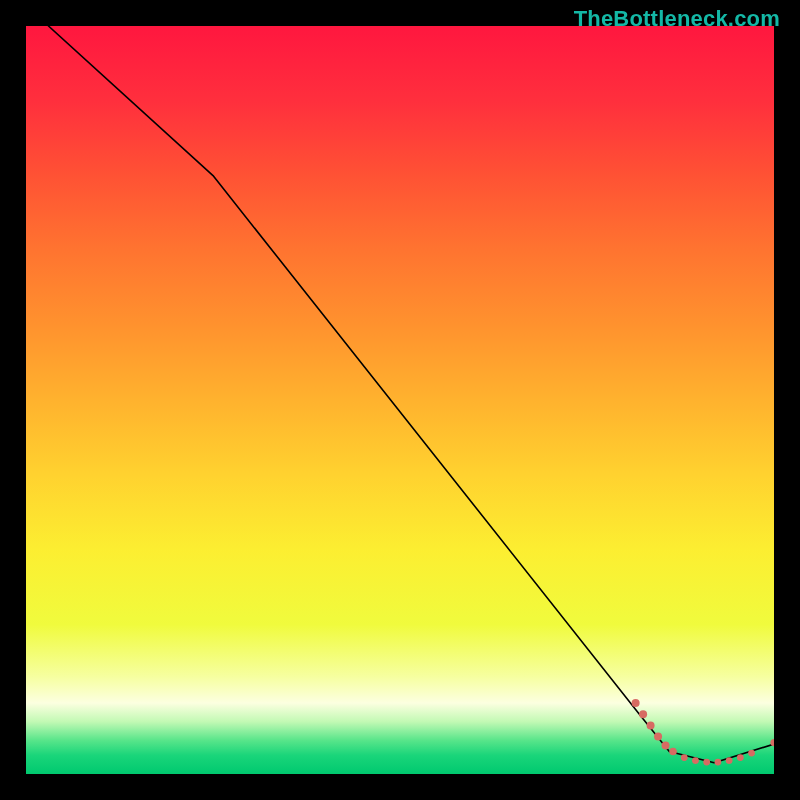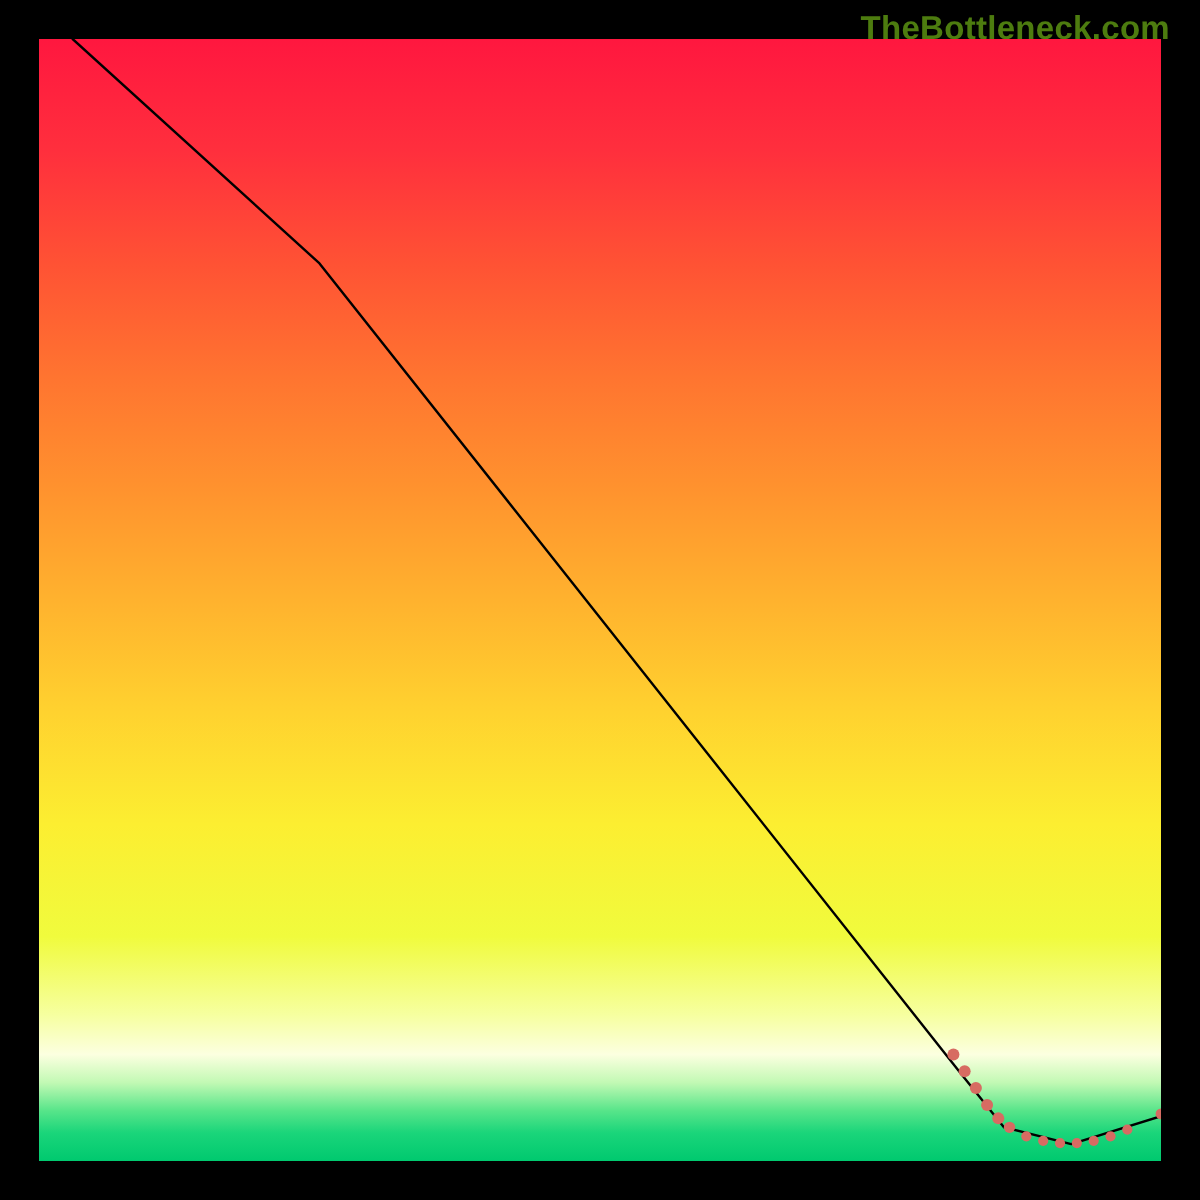--- a/index.html
+++ b/index.html
@@ -16,21 +16,21 @@
     height: 800px;
     background: #000000;
   }
   .watermark {
     position: absolute;
     top: 6px;
     right: 20px;
     font-family: Arial, Helvetica, sans-serif;
     font-size: 22px;
     font-weight: 600;
-    color: #4d7c0f;
+    color: #14b8a6;
     letter-spacing: 0.2px;
   }
   .plot {
     position: absolute;
     left: 26px;
     top: 26px;
     width: 748px;
     height: 748px;
   }
   svg { display: block; }

